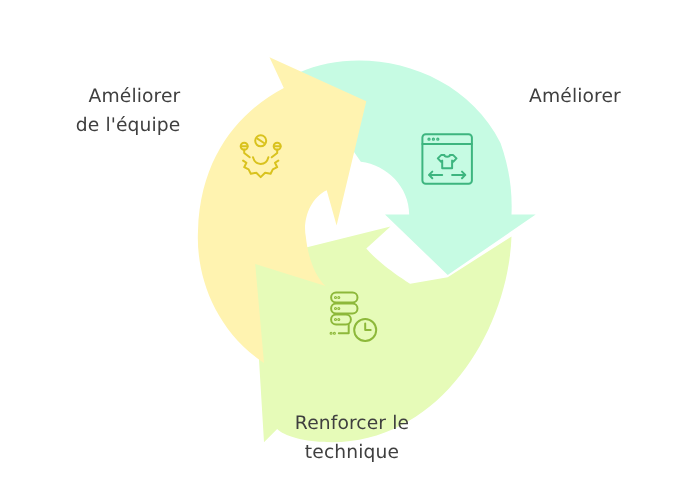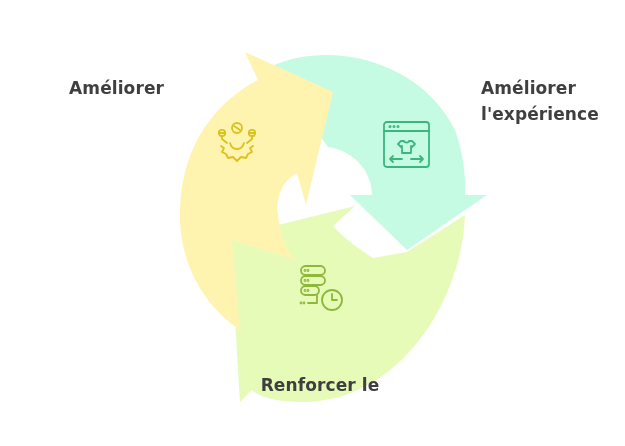--- a/index.html
+++ b/index.html
@@ -1,18 +1,18 @@
 <!DOCTYPE html>
 <html><head>
   <meta charset="utf-8">
   <style>
     html, body { margin: 0; padding: 0; background: #ffffff; }
     body { width: 625px; height: 446px; position: relative; overflow: hidden; font-family: "DejaVu Sans", sans-serif; }
     .diagram { position: absolute; left: 0; top: 0; width: 625px; height: 446px; }
-    .label { position: absolute; color: #3f3f3f; font-size: 17px; line-height: 26px; letter-spacing: 0.1px; font-weight: bold; }
+    .label { position: absolute; color: #3f3f3f; font-size: 17px; line-height: 26px; letter-spacing: 0.1px; }
     .label span { display: block; }
     .label-left { right: 461px; top: 75px; text-align: right; width: 160px; }
     .label-right { left: 481px; top: 75px; text-align: left; width: 140px; }
     .label-bottom { left: 240px; top: 372px; width: 160px; text-align: center; }
   </style>
 </head>
 <body>
 
 <svg class="diagram" viewBox="0 0 625 446" xmlns="http://www.w3.org/2000/svg">
 
@@ -88,22 +88,23 @@
     <path d="M20 29 L20 37 L11 37"></path>
     <circle cx="4" cy="37" r="0.5"></circle>
     <circle cx="7" cy="37" r="0.5"></circle>
     <circle cx="35" cy="34" r="10"></circle>
     <path d="M35 28 L35 34 L40 34"></path>
   </g>
 </svg>
 
 <div class="label label-left">
   <span>Améliorer</span>
+  <span>de l'équipe</span>
 </div>
 
 <div class="label label-right">
   <span>Améliorer</span>
-  <span>l'expérience</span>
 </div>
 
 <div class="label label-bottom">
   <span>Renforcer le</span>
+  <span>technique</span>
 </div>
 
 </body></html>

